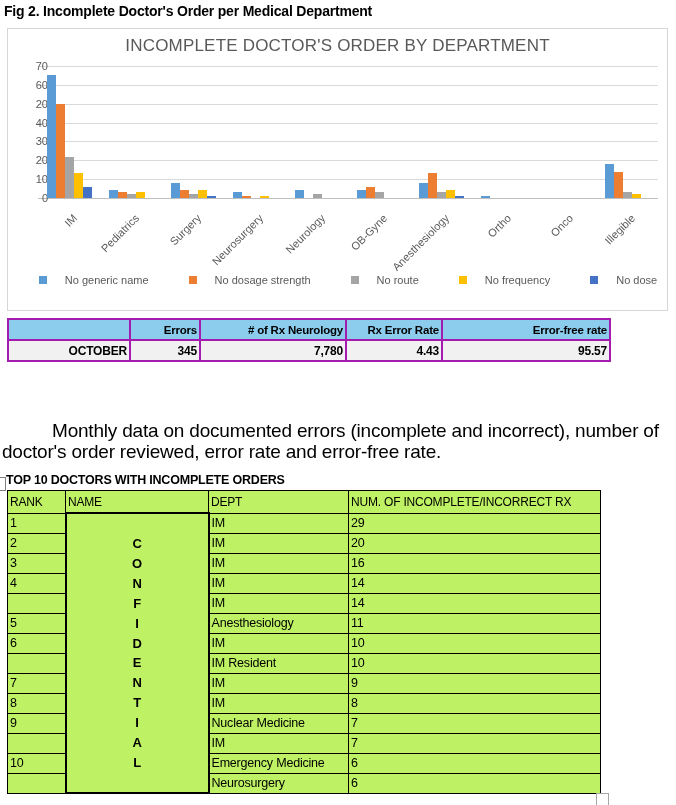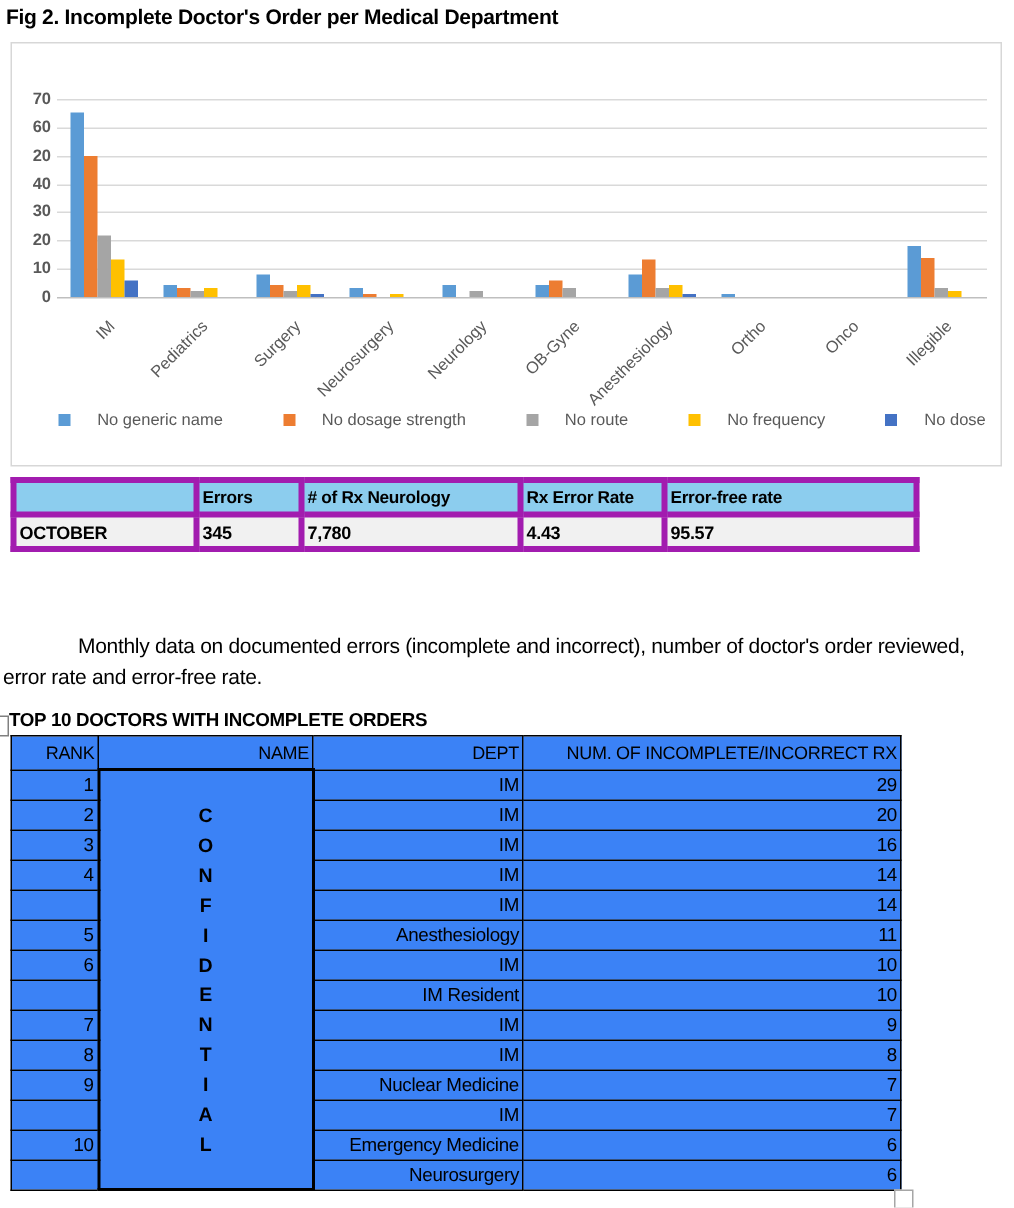--- a/index.html
+++ b/index.html
@@ -10,64 +10,65 @@
   .fig-title { position:absolute; left:4px; top:3px; font-size:14px; font-weight:bold; letter-spacing:-0.2px; }
 
   
   .chart-box { position:absolute; left:7px; top:28px; width:659px; height:281px;
     border:1px solid #d7d7d7; background:#fff; }
   .chart-title { position:absolute; left:0; right:0; top:7px; text-align:center;
     font-size:17px; color:#595959; letter-spacing:0.2px; }
   .plot { position:absolute; left:0; top:0; width:100%; height:100%; }
   .gridline { position:absolute; height:1px; background:#d9d9d9; }
   .gridline.axis { background:#bfbfbf; }
-  .ytick { position:absolute; left:2px; width:24px; text-align:right;
-    font-size:11px; color:#595959; line-height:14px;font-weight:bold; }
+  .ytick { position:absolute; left:16px; width:24px; text-align:right;
+    font-size:11px; color:#595959; line-height:14px; }
   .bar { position:absolute; }
   .xtick { position:absolute; width:110px; text-align:right; white-space:nowrap;
     font-size:11px; color:#595959; transform:rotate(-45deg); transform-origin:100% 50%; }
   .legend { position:absolute; left:30px; width:620px; top:245px;
     display:flex; justify-content:center; gap:40px; align-items:center; }
   .legend-item { display:flex; align-items:center; gap:18px; }
   .legend-swatch { width:8px; height:8px; display:inline-block; }
   .legend-label { font-size:11px; color:#595959; }
 
   
   table { border-collapse:collapse; table-layout:fixed; }
   .monthly { position:absolute; left:7px; top:318px; width:602px; border:2px solid #000; }
-  .monthly td { border:4px solid #a21caf; height:19px; text-align:left;
+  .monthly td { border:2px solid #a21caf; height:19px; text-align:right;
     font-weight:bold; font-size:12px; padding:0 2px; letter-spacing:-0.2px; }
   .monthly thead td { background:#8CCDEE; font-size:11.5px; }
   .monthly tbody td { background:#F1F1F1; }
 
   
   .caption { position:absolute; left:2px; top:420px; width:658px;
-    font-size:14px; line-height:21px; text-indent:50px; letter-spacing:-0.2px; }
+    font-size:19px; line-height:21px; text-indent:50px; letter-spacing:-0.2px; }
 
   
   .anchor-mark { position:absolute; left:-4px; top:477px; width:8px; height:12px;
     border:1px solid #808080; background:#fff; }
   .top10-heading { position:absolute; left:6px; top:473px; font-size:12.5px; font-weight:bold; letter-spacing:-0.2px; }
   .top10 { position:absolute; left:7px; top:490px; width:593px; border:1.5px solid #000; }
-  .top10 td { border:1px solid #000; height:19px; text-align:right;
-    font-size:12.5px; background:#3b82f6; padding:0 2px; letter-spacing:-0.2px; }
+  .top10 td { border:1px solid #000; height:19px; text-align:left;
+    font-size:12.5px; background:#bef264; padding:0 2px; letter-spacing:-0.2px; }
   .top10 tr.hdr td { height:21px; font-size:12px; }
   .top10 td.name-cell { border:2px solid #000; vertical-align:middle; }
   .confidential { height:232px; display:flex; flex-direction:column;
     justify-content:space-between; align-items:center; }
   .confidential span { font-weight:bold; font-size:13px; line-height:13px; }
   .resize-handle { position:absolute; left:596px; top:793px; width:11px; height:11px;
     border:1px solid #a6a6a6; background:#fff; }
 </style>
 </head>
 <body>
 
 <div class="fig-title">Fig 2. Incomplete Doctor's Order per Medical Department</div>
 
 <div class="chart-box">
+  <div class="chart-title">INCOMPLETE DOCTOR'S ORDER BY DEPARTMENT</div>
   <div class="plot">
       <div class="gridline" style="top: 37px; left: 30px; width: 620px;"></div>
       <div class="ytick" style="top: 30px;">70</div>
       <div class="gridline" style="top: 55.8571px; left: 30px; width: 620px;"></div>
       <div class="ytick" style="top: 48.8571px;">60</div>
       <div class="gridline" style="top: 74.7143px; left: 30px; width: 620px;"></div>
       <div class="ytick" style="top: 67.7143px;">20</div>
       <div class="gridline" style="top: 93.5714px; left: 30px; width: 620px;"></div>
       <div class="ytick" style="top: 86.5714px;">40</div>
       <div class="gridline" style="top: 112.429px; left: 30px; width: 620px;"></div>

